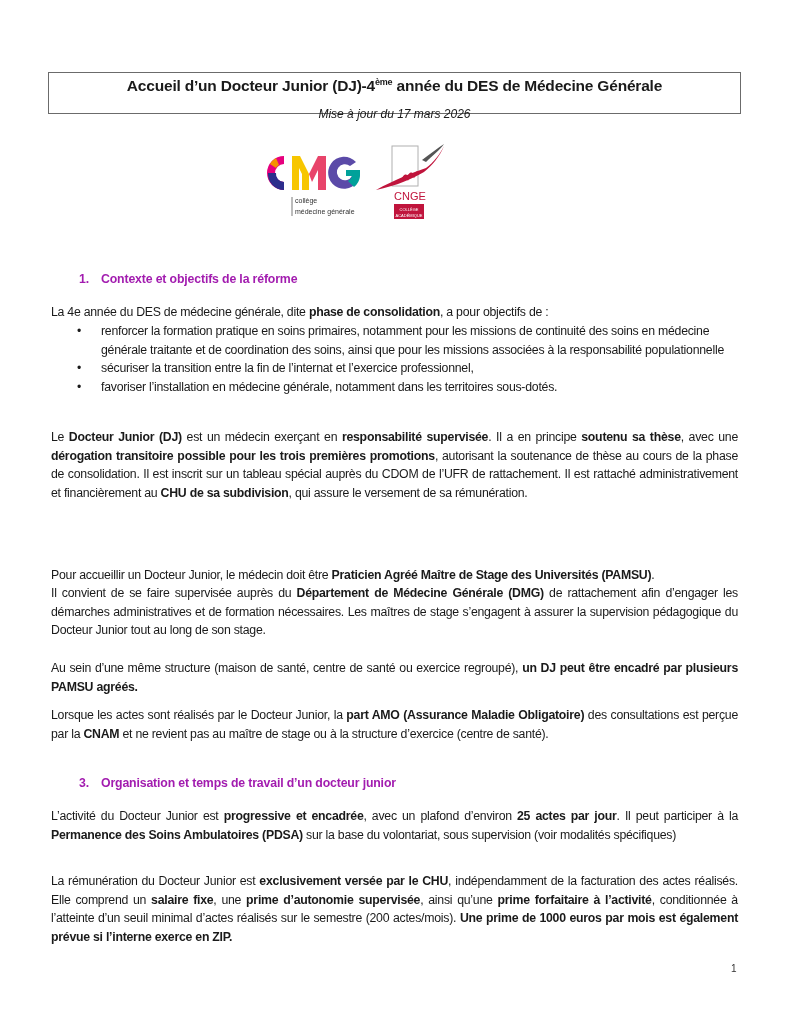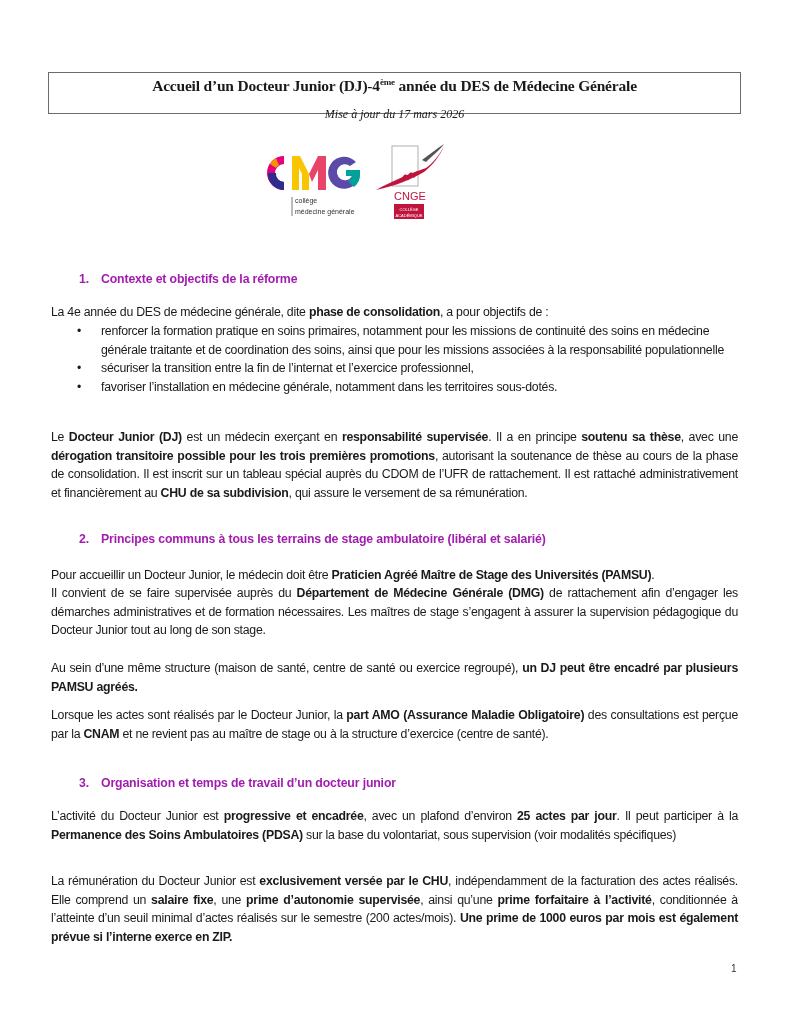--- a/index.html
+++ b/index.html
@@ -1,20 +1,20 @@
 <!DOCTYPE html>
 <html><head>
 <meta charset="utf-8">
 <style>
   html, body { margin: 0; padding: 0; background: #ffffff; }
   body { width: 791px; height: 1024px; position: relative; overflow: hidden;
          font-family: "Liberation Sans", sans-serif; color: #1a1a1a; }
   .page { position: absolute; left: 0; top: 0; width: 791px; height: 1024px; }
   .title-box { position: absolute; left: 48px; top: 72px; width: 693px; height: 42px;
-               border: 1px solid #6b6b6b; box-sizing: border-box; text-align: center; font-family: Liberation Serif, serif; }
+               border: 1px solid #6b6b6b; box-sizing: border-box; text-align: center; }
   .title { font-size: 15.5px; font-weight: bold; margin-top: 4px; letter-spacing: -0.2px; }
   .title sup { font-size: 9px; }
   .subtitle { font-size: 12px; font-style: italic; margin-top: 12px; }
   .logos { position: absolute; left: 262px; top: 142px; width: 190px; height: 80px; }
   .cmg { position: absolute; left: 0; top: 8px; width: 104px; height: 72px; }
   .cnge { position: absolute; left: 112px; top: 0; width: 76px; height: 80px; }
   .h { position: absolute; left: 79px; font-size: 12.3px; font-weight: bold; color: #a21caf; letter-spacing: -0.15px; }
   .h .num { display: inline-block; width: 22px; }
   .p { position: absolute; left: 51px; width: 687px; font-size: 12.3px; line-height: 18.6px; letter-spacing: -0.25px; }
   .j { text-align: justify; text-align-last: left; }
@@ -63,21 +63,20 @@
 
   <div class="h" style="top:272px"><span class="num">1.</span><span>Contexte et objectifs de la réforme</span></div>
   <div class="p" style="top:303px"><span>La 4e année du DES de médecine générale, dite </span><b>phase de consolidation</b><span>, a pour objectifs de :</span></div>
   <ul class="bl" style="top:322px">
     <li><span class="dot">•</span><span>renforcer la formation pratique en soins primaires, notamment pour les missions de continuité des soins en médecine générale traitante et de coordination des soins, ainsi que pour les missions associées à la responsabilité populationnelle</span></li>
     <li><span class="dot">•</span><span>sécuriser la transition entre la fin de l’internat et l’exercice professionnel,</span></li>
     <li><span class="dot">•</span><span>favoriser l’installation en médecine générale, notamment dans les territoires sous-dotés.</span></li>
   </ul>
   <div class="p j" style="top:428px"><span>Le </span><b>Docteur Junior (DJ)</b><span> est un médecin exerçant en </span><b>responsabilité supervisée</b><span>. Il a en principe </span><b>soutenu sa thèse</b><span>, avec une </span><b>dérogation transitoire possible pour les trois premières promotions</b><span>, autorisant la soutenance de thèse au cours de la phase de consolidation. Il est inscrit sur un tableau spécial auprès du CDOM de l’UFR de rattachement. Il est rattaché administrativement et financièrement au </span><b>CHU de sa subdivision</b><span>, qui assure le versement de sa rémunération.</span></div>
 
-  <div class="h" style="top:532px"><span class="num">2.</span><span>Principes communs à tous les terrains de stage ambulatoire (libéral et salarié)</span></div>
   <div class="p" style="top:566px"><span>Pour accueillir un Docteur Junior, le médecin doit être </span><b>Praticien Agréé Maître de Stage des Universités (PAMSU)</b><span>.</span></div>
   <div class="p j" style="top:584px"><span>Il convient de se faire supervisée auprès du </span><b>Département de Médecine Générale (DMG)</b><span> de rattachement afin d’engager les démarches administratives et de formation nécessaires. Les maîtres de stage s’engagent à assurer la supervision pédagogique du Docteur Junior tout au long de son stage.</span></div>
   <div class="p j" style="top:659px"><span>Au sein d’une même structure (maison de santé, centre de santé ou exercice regroupé), </span><b>un DJ peut être encadré par plusieurs PAMSU agréés.</b></div>
   <div class="p j" style="top:706px"><span>Lorsque les actes sont réalisés par le Docteur Junior, la </span><b>part AMO (Assurance Maladie Obligatoire)</b><span> des consultations est perçue par la </span><b>CNAM</b><span> et ne revient pas au maître de stage ou à la structure d’exercice (centre de santé).</span></div>
 
   <div class="h" style="top:776px"><span class="num">3.</span><span>Organisation et temps de travail d’un docteur junior</span></div>
   <div class="p j" style="top:807px"><span>L’activité du Docteur Junior est </span><b>progressive et encadrée</b><span>, avec un plafond d’environ </span><b>25 actes par jour</b><span>. Il peut participer à la </span><b>Permanence des Soins Ambulatoires (PDSA)</b><span> sur la base du volontariat, sous supervision (voir modalités spécifiques)</span></div>
   <div class="p j" style="top:872px"><span>La rémunération du Docteur Junior est </span><b>exclusivement versée par le CHU</b><span>, indépendamment de la facturation des actes réalisés. Elle comprend un </span><b>salaire fixe</b><span>, une </span><b>prime d’autonomie supervisée</b><span>, ainsi qu’une </span><b>prime forfaitaire à l’activité</b><span>, conditionnée à l’atteinte d’un seuil minimal d’actes réalisés sur le semestre (200 actes/mois). </span><b>Une prime de 1000 euros par mois est également prévue si l’interne exerce en ZIP.</b></div>
 
   <div class="pagenum">1</div>

